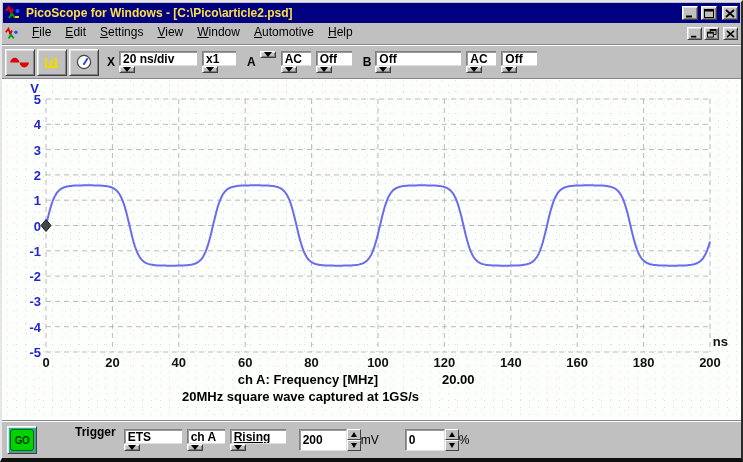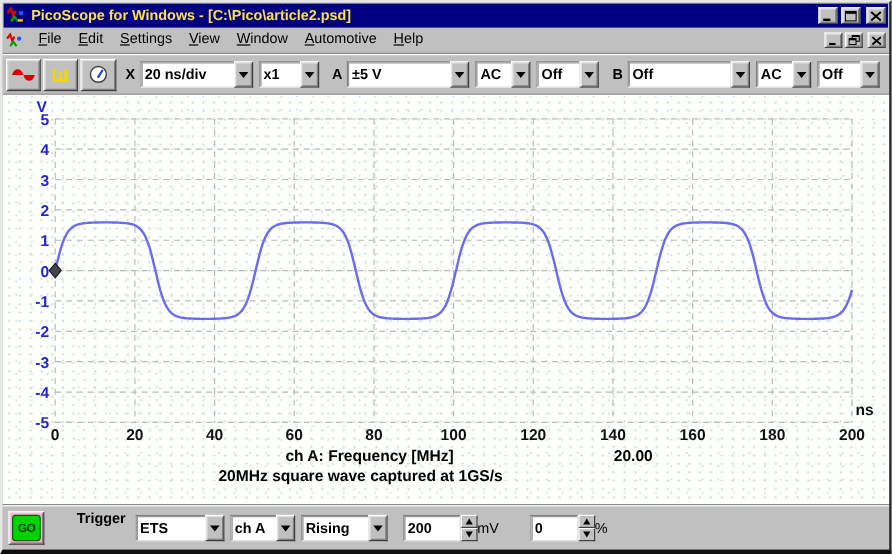--- a/index.html
+++ b/index.html
@@ -41,58 +41,58 @@
   .sep{flex:0 0 2px;height:2px;border-top:1px solid #87878f;border-bottom:1px solid #ffffff;}
   
   .toolbar{height:32px;flex:0 0 32px;display:flex;align-items:center;padding:0 3px;}
   .tool-btn{
     width:30px;height:27px;margin-right:2px;padding:0;
     background:#c0c0c0;border:1px solid;border-color:#fff #404040 #404040 #fff;
     box-shadow:inset 1px 1px 0 #dfdfdf, inset -1px -1px 0 #808080;
     display:flex;align-items:center;justify-content:center;cursor:pointer;
   }
   .tool-label{font-weight:bold;margin:0 4px 0 6px;}
-  .combo{display:flex;height:22px;margin-right:5px;cursor:pointer;}
+  .combo{display:flex;height:22px;margin-right:5px;cursor:pointer;flex-direction:column;}
   .combo-val{
     background:#fff;border:1px solid;border-color:#808080 #dfdfdf #dfdfdf #808080;
     box-shadow:inset 1px 1px 0 #9a9a9a;
     border-right:none;display:flex;align-items:center;
     padding:0 3px;font-weight:bold;white-space:nowrap;overflow:hidden;
   }
   .combo-btn{
     width:16px;background:#c0c0c0;
     border:1px solid;border-color:#fff #404040 #404040 #fff;
     box-shadow:inset 1px 1px 0 #dfdfdf, inset -1px -1px 0 #808080;
     display:flex;align-items:center;justify-content:center;
   }
   .arr-dn{width:0;height:0;border-left:4px solid transparent;border-right:4px solid transparent;border-top:5px solid #000;}
   .w-timebase{width:78px;} .w-mult{width:34px;} .w-range{width:86px;}
   .w-coup{width:30px;} .w-alt{width:36px;}
-  .w-trigmode{width:58px;} .w-trigsrc{width:38px;} .w-trigdir{width:56px;}
+  .w-trigmode{width:58px;} .w-trigsrc{width:38px;} .w-trigdir{width:56px;text-decoration:underline;}
   
   .client{
     flex:1 1 auto;position:relative;
     background-color:#fdfffd;
     background-image:
       radial-gradient(circle,#cfe5cf 0.9px, rgba(0,0,0,0) 1px),
       radial-gradient(circle,#d8e2ef 0.8px, rgba(0,0,0,0) 1px);
     background-size:9px 7px,13px 11px;
     background-position:1px 2px,5px 6px;
     overflow:hidden;
   }
   .client svg{position:absolute;top:0;left:0;}
   .cap1{position:absolute;top:292px;left:0;width:739px;height:15px;font-weight:bold;font-size:13px;}
   .cap1 .cap-label{position:absolute;left:156px;width:300px;text-align:center;}
-  .cap1 .cap-value{position:absolute;left:456px;width:86px;text-align:right;}
+  .cap1 .cap-value{position:absolute;left:440px;width:86px;text-align:left;}
   .cap2{position:absolute;top:309px;left:0;width:597px;text-align:center;font-weight:bold;font-size:13px;}
   
   .statusbar{height:36px;flex:0 0 36px;display:flex;align-items:center;padding:0 5px;}
   .go-btn{
-    width:30px;height:28px;padding:2px;margin-right:9px;
-    background:#f9a8d4;border:1px solid;border-color:#fff #404040 #404040 #fff;
+    width:30px;height:28px;padding:2px;margin-right:20px;
+    background:#14b8a6;border:1px solid;border-color:#fff #404040 #404040 #fff;
     box-shadow:inset 1px 1px 0 #dfdfdf, inset -1px -1px 0 #808080;
     display:flex;align-items:stretch;cursor:pointer;justify-content:center;
   }
   .go-face{
     flex:1;background:#00d400;border:1px solid #006400;border-radius:3px;
     color:#013301;font-weight:bold;font-size:10px;letter-spacing:-0.5px;
     display:flex;align-items:center;justify-content:center;
   }
   .status-field{
     width:130px;height:24px;display:flex;align-items:center;padding:0 8px;
@@ -219,21 +219,20 @@
     </div>
     <div class="combo">
       <span class="combo-val w-mult">x1</span>
       <span class="combo-btn">
           <i class="arr-dn"></i>
         </span>
     </div>
 
     <span class="tool-label">A</span>
     <div class="combo">
-      <span class="combo-val w-range">±5 V</span>
       <span class="combo-btn">
           <i class="arr-dn"></i>
         </span>
     </div>
     <div class="combo">
       <span class="combo-val w-coup">AC</span>
       <span class="combo-btn">
           <i class="arr-dn"></i>
         </span>
     </div>

